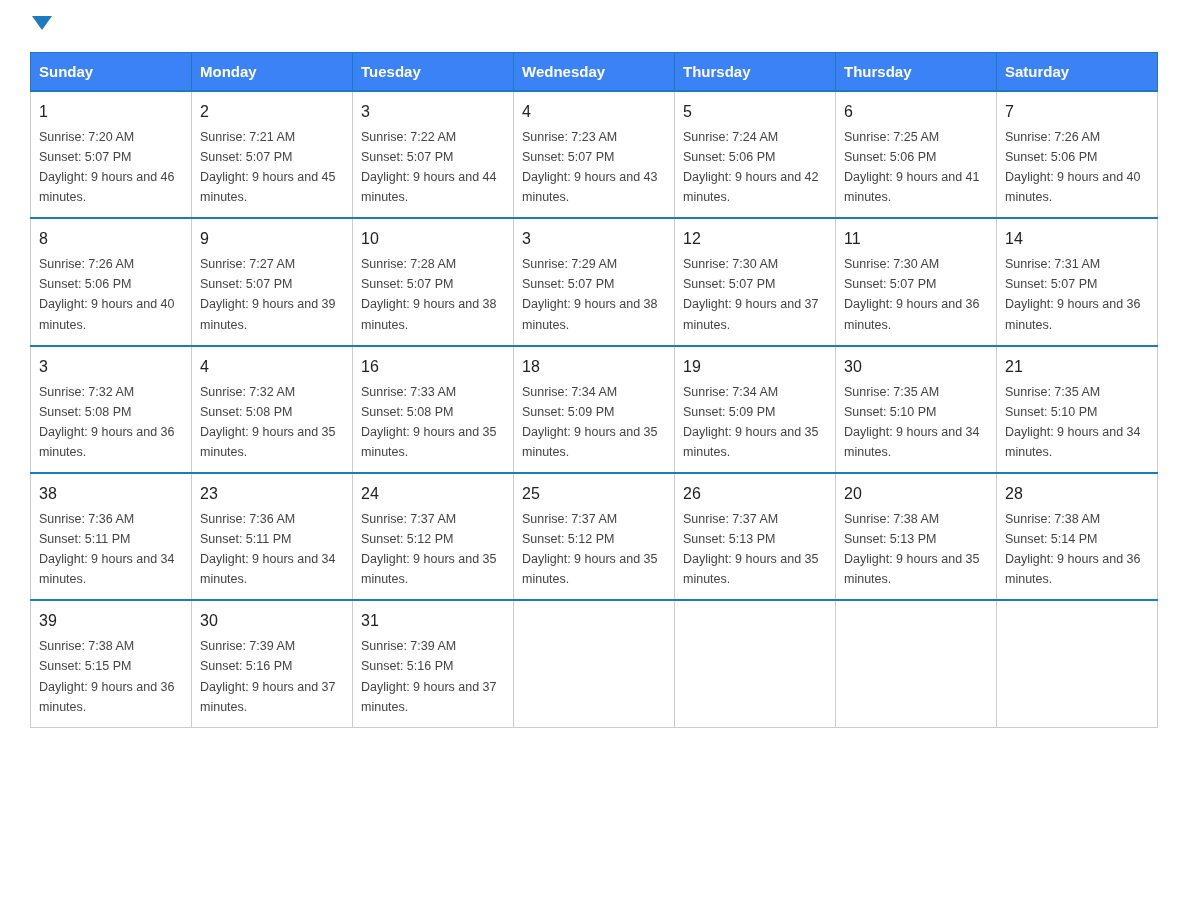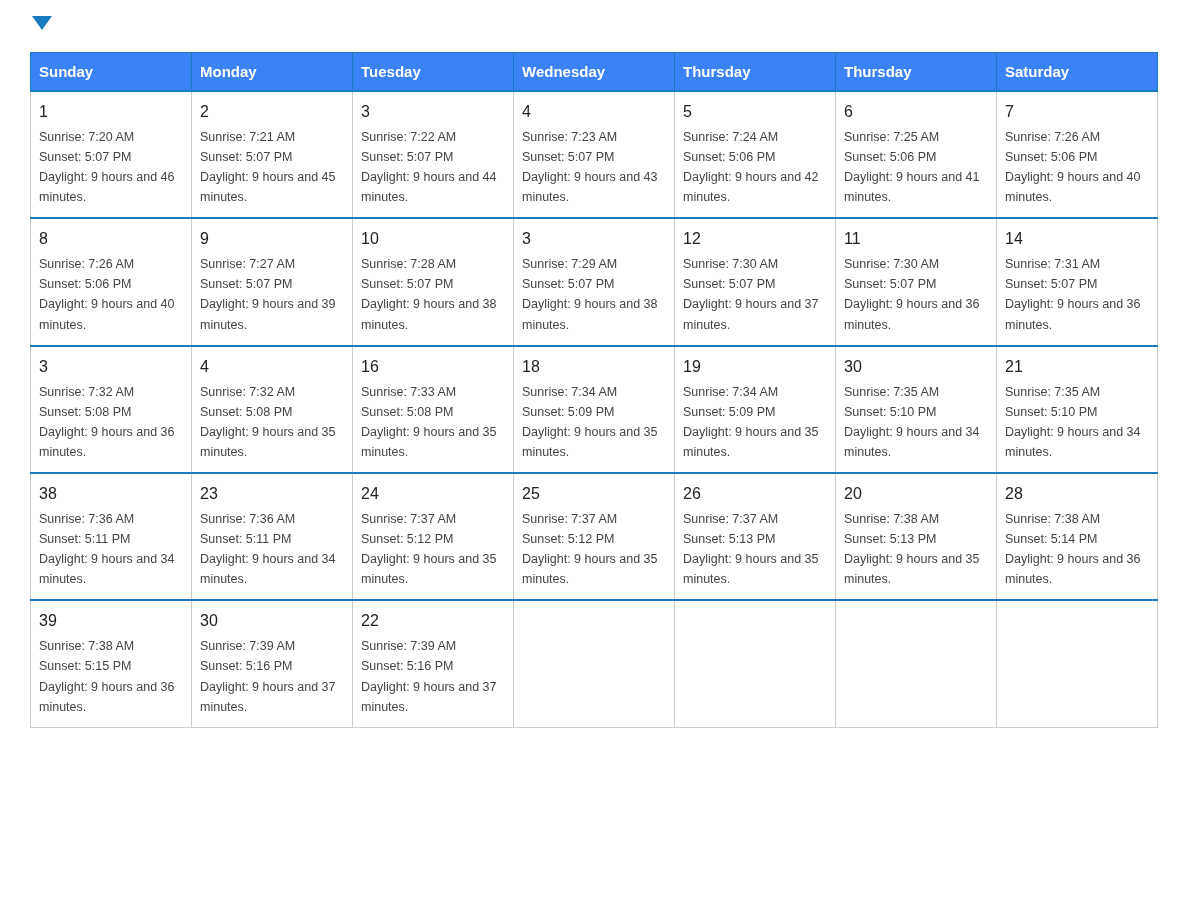--- a/index.html
+++ b/index.html
@@ -195,21 +195,21 @@
         <td><span class="day-number">20</span>
         <span class="day-info">Sunrise: 7:38 AM<br>Sunset: 5:13 PM<br>Daylight: 9 hours and 35 minutes.</span></td>
         <td><span class="day-number">28</span>
         <span class="day-info">Sunrise: 7:38 AM<br>Sunset: 5:14 PM<br>Daylight: 9 hours and 36 minutes.</span></td>
       </tr>
       <tr class="week-row">
         <td><span class="day-number">39</span>
         <span class="day-info">Sunrise: 7:38 AM<br>Sunset: 5:15 PM<br>Daylight: 9 hours and 36 minutes.</span></td>
         <td><span class="day-number">30</span>
         <span class="day-info">Sunrise: 7:39 AM<br>Sunset: 5:16 PM<br>Daylight: 9 hours and 37 minutes.</span></td>
-        <td><span class="day-number">22</span>
+        <td><span class="day-number">31</span>
         <span class="day-info">Sunrise: 7:39 AM<br>Sunset: 5:16 PM<br>Daylight: 9 hours and 37 minutes.</span></td>
         <td class="empty-cell"></td>
         <td class="empty-cell"></td>
         <td class="empty-cell"></td>
         <td class="empty-cell"></td>
       </tr>
     </tbody>
 </table>
 
 </body></html>

